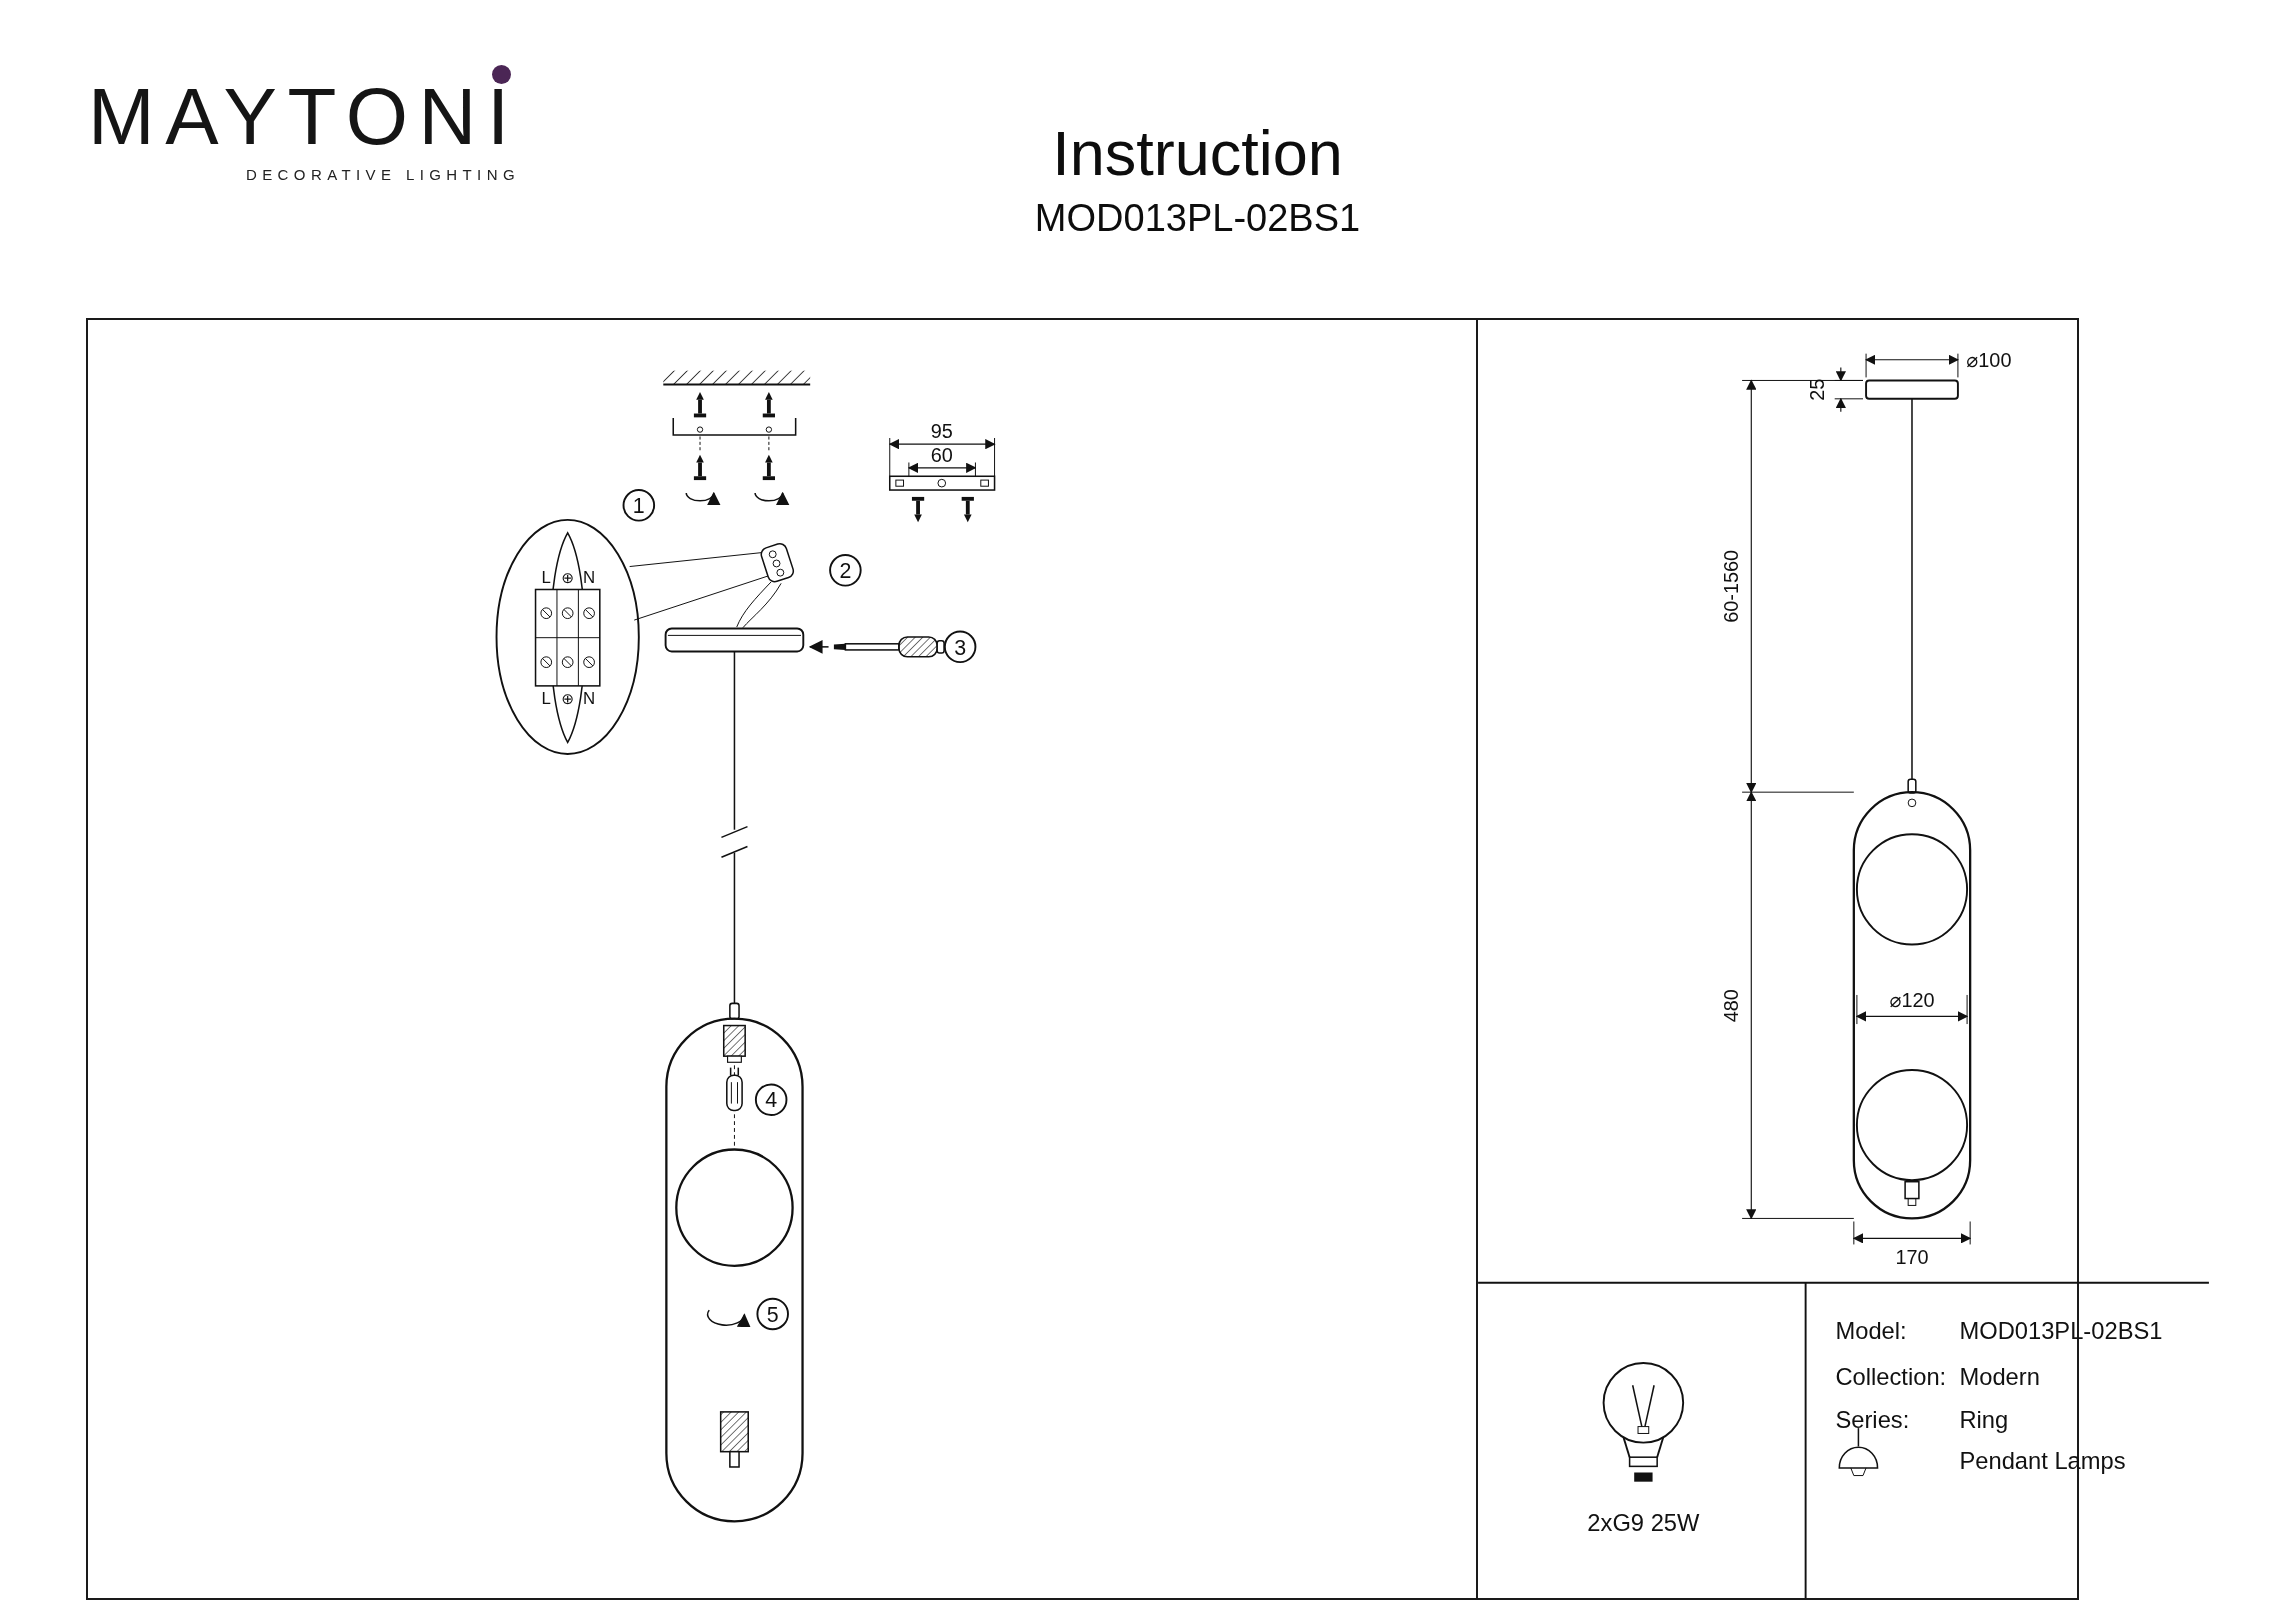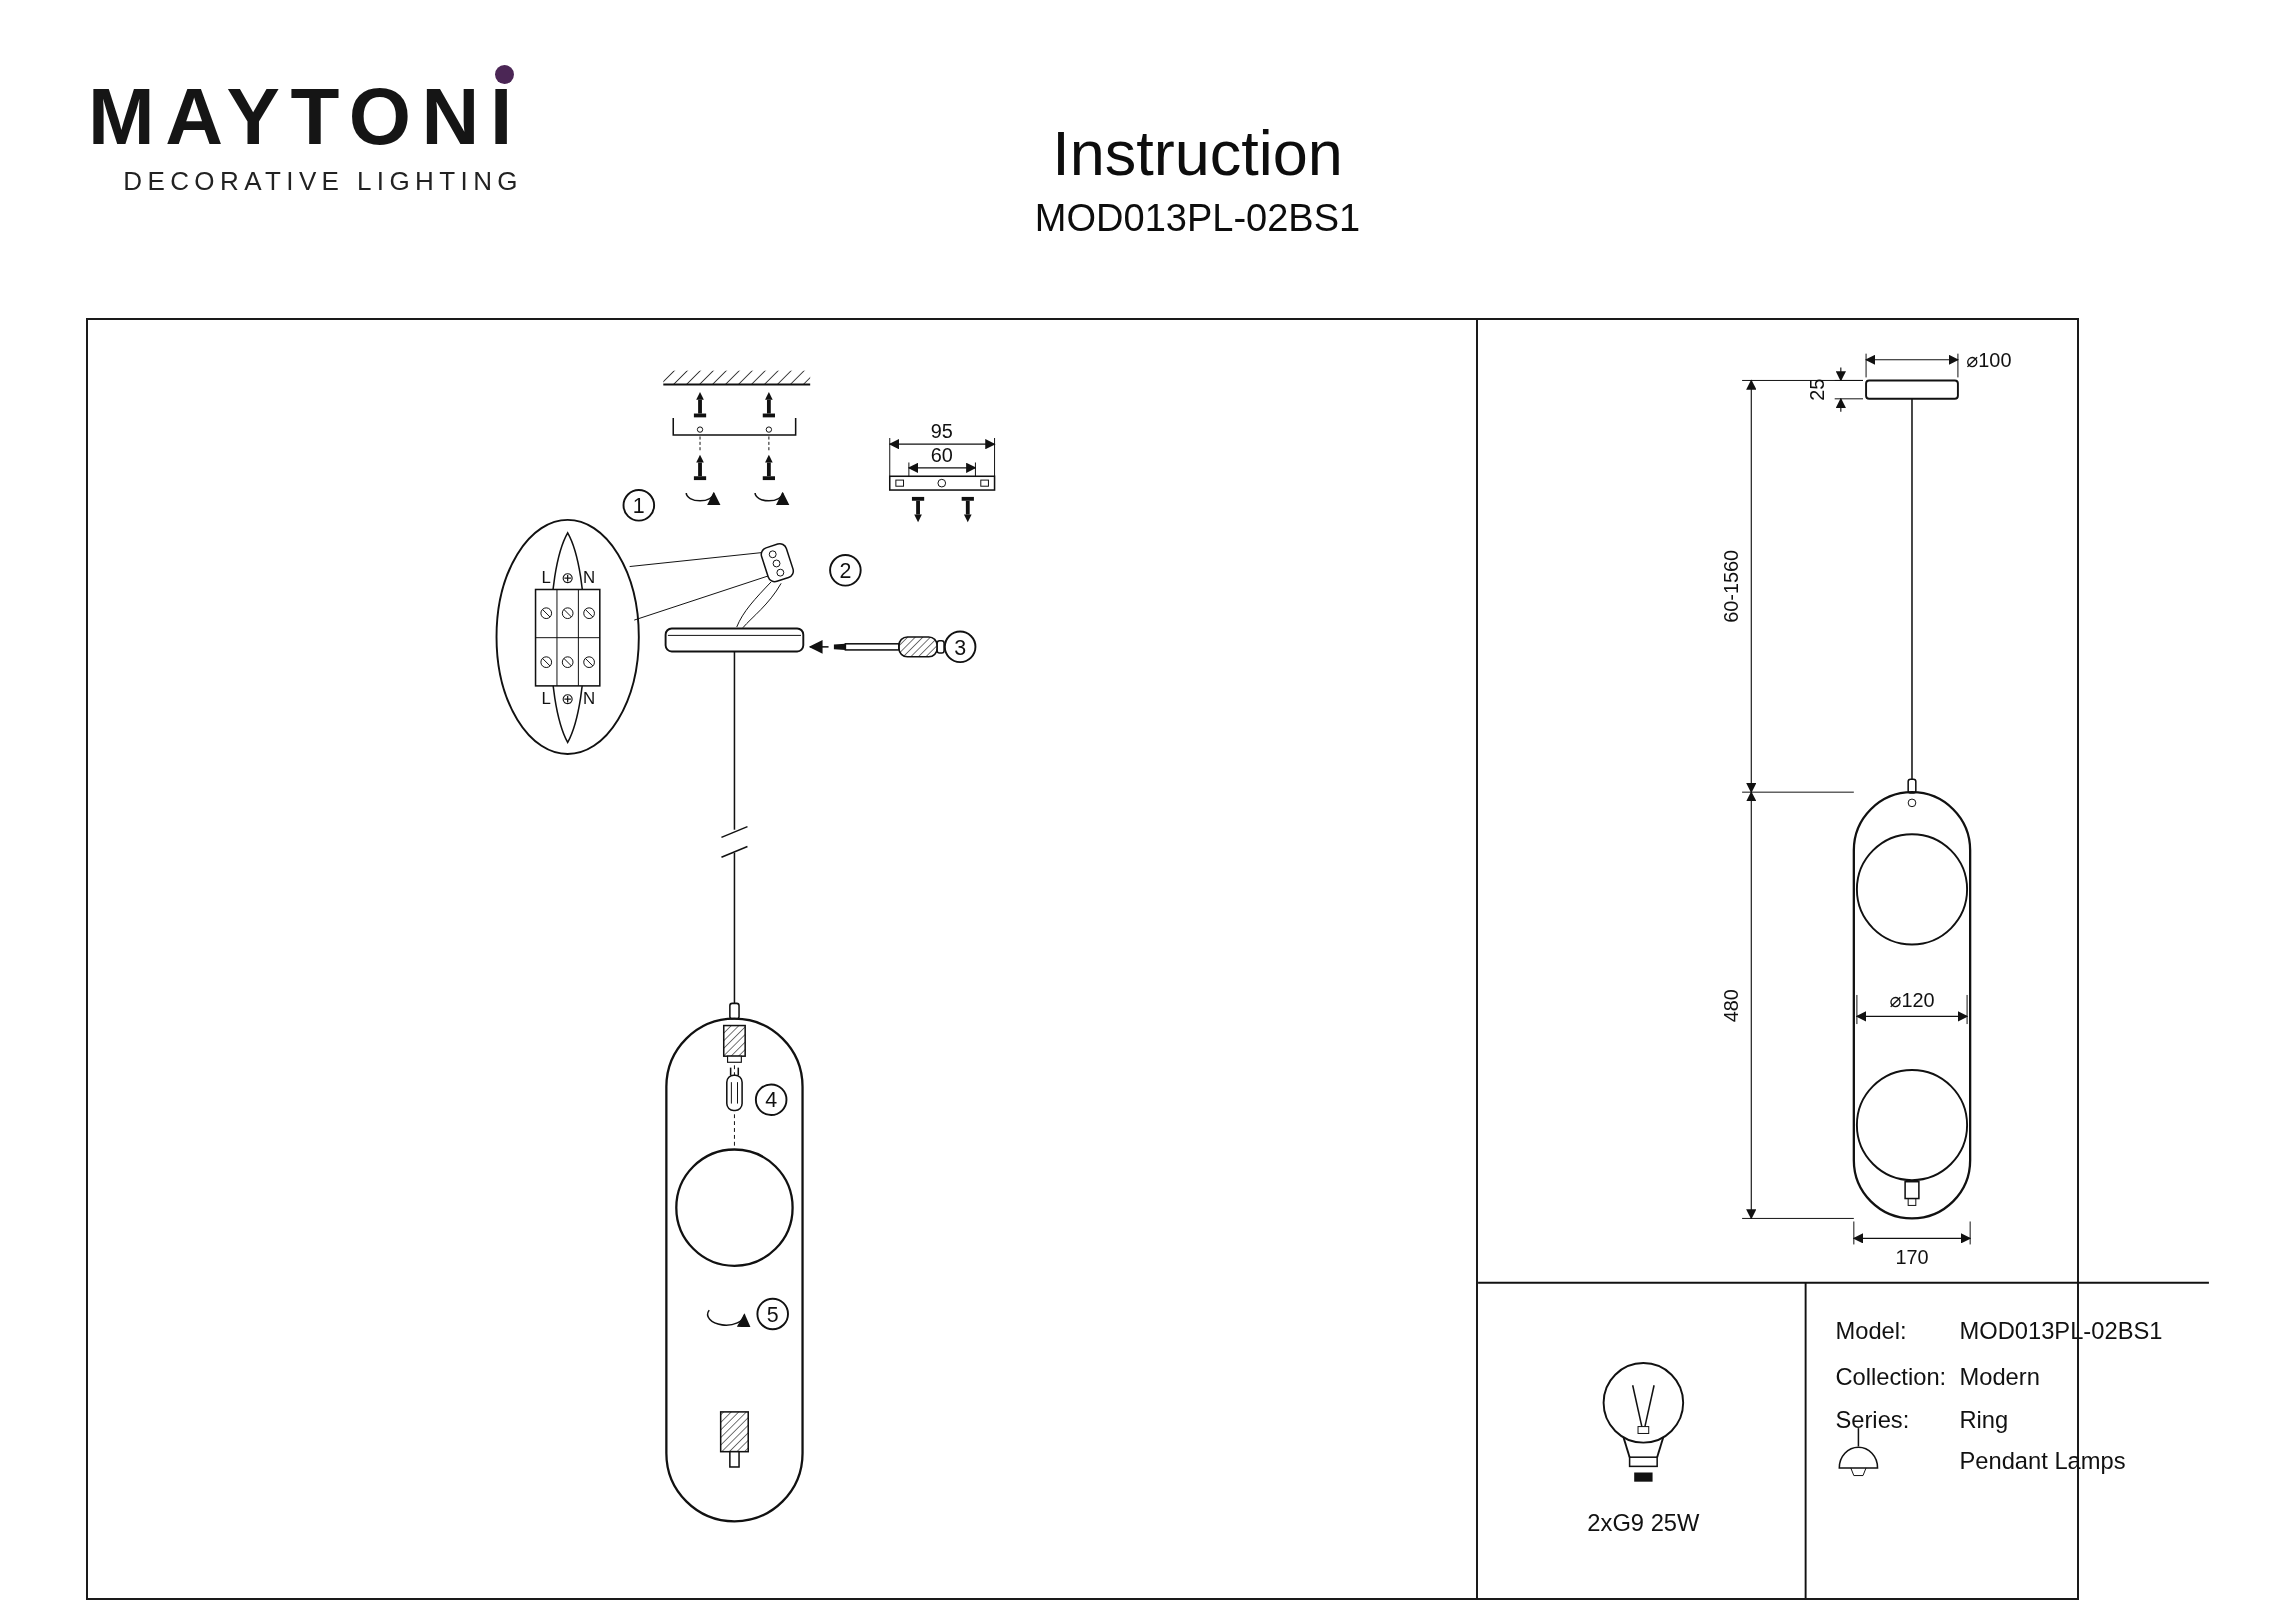--- a/index.html
+++ b/index.html
@@ -1,23 +1,23 @@
 <!DOCTYPE html>
 <html style="font-size:12.2px"><head>
 <meta charset="utf-8">
 <style>
   html,body{margin:0;padding:0;background:#fff;}
   .page{position:relative;width:2295px;height:1623px;background:#fff;
         font-family:"Liberation Sans",sans-serif;color:#111;overflow:hidden;}
   .logo-block{position:absolute;left:88px;top:77px;}
-  .logo{position:relative;display:inline-block;font-size:80px;font-weight:bold;
+  .logo{position:relative;display:inline-block;font-size:80px;font-weight:normal;
         letter-spacing:10.7px;line-height:1;color:#151515;}
   .logo-dot{position:absolute;right:9.2px;top:-12.2px;width:19px;height:19px;
         border-radius:50%;background:#4b2655;}
-  .tagline{font-size:26px;letter-spacing:5.4px;text-align:right;margin-top:9.2px;color:#222;}
+  .tagline{font-size:15px;letter-spacing:5.4px;text-align:right;margin-top:9.2px;color:#222;}
   .title-block{position:absolute;left:880px;top:83px;width:635px;text-align:center;}
   .title{font-size:63px;font-weight:normal;line-height:1;color:#0d0d0d;margin-top:39px;}
   .model{font-size:38px;margin-top:12.2px;color:#0d0d0d;}
   .panel{position:absolute;top:318px;height:1282px;border:2.3px solid #1a1a1a;
          background:#fff;box-sizing:border-box;}
   .panel-left{left:86px;width:1392px;}
   .panel-right{left:1478px;width:601px;border-left:none;}
   svg{display:block;}
   svg text{font-family:"Liberation Sans",sans-serif;fill:#111;}
   .ln{stroke:#111;fill:none;stroke-width:2.5;}

